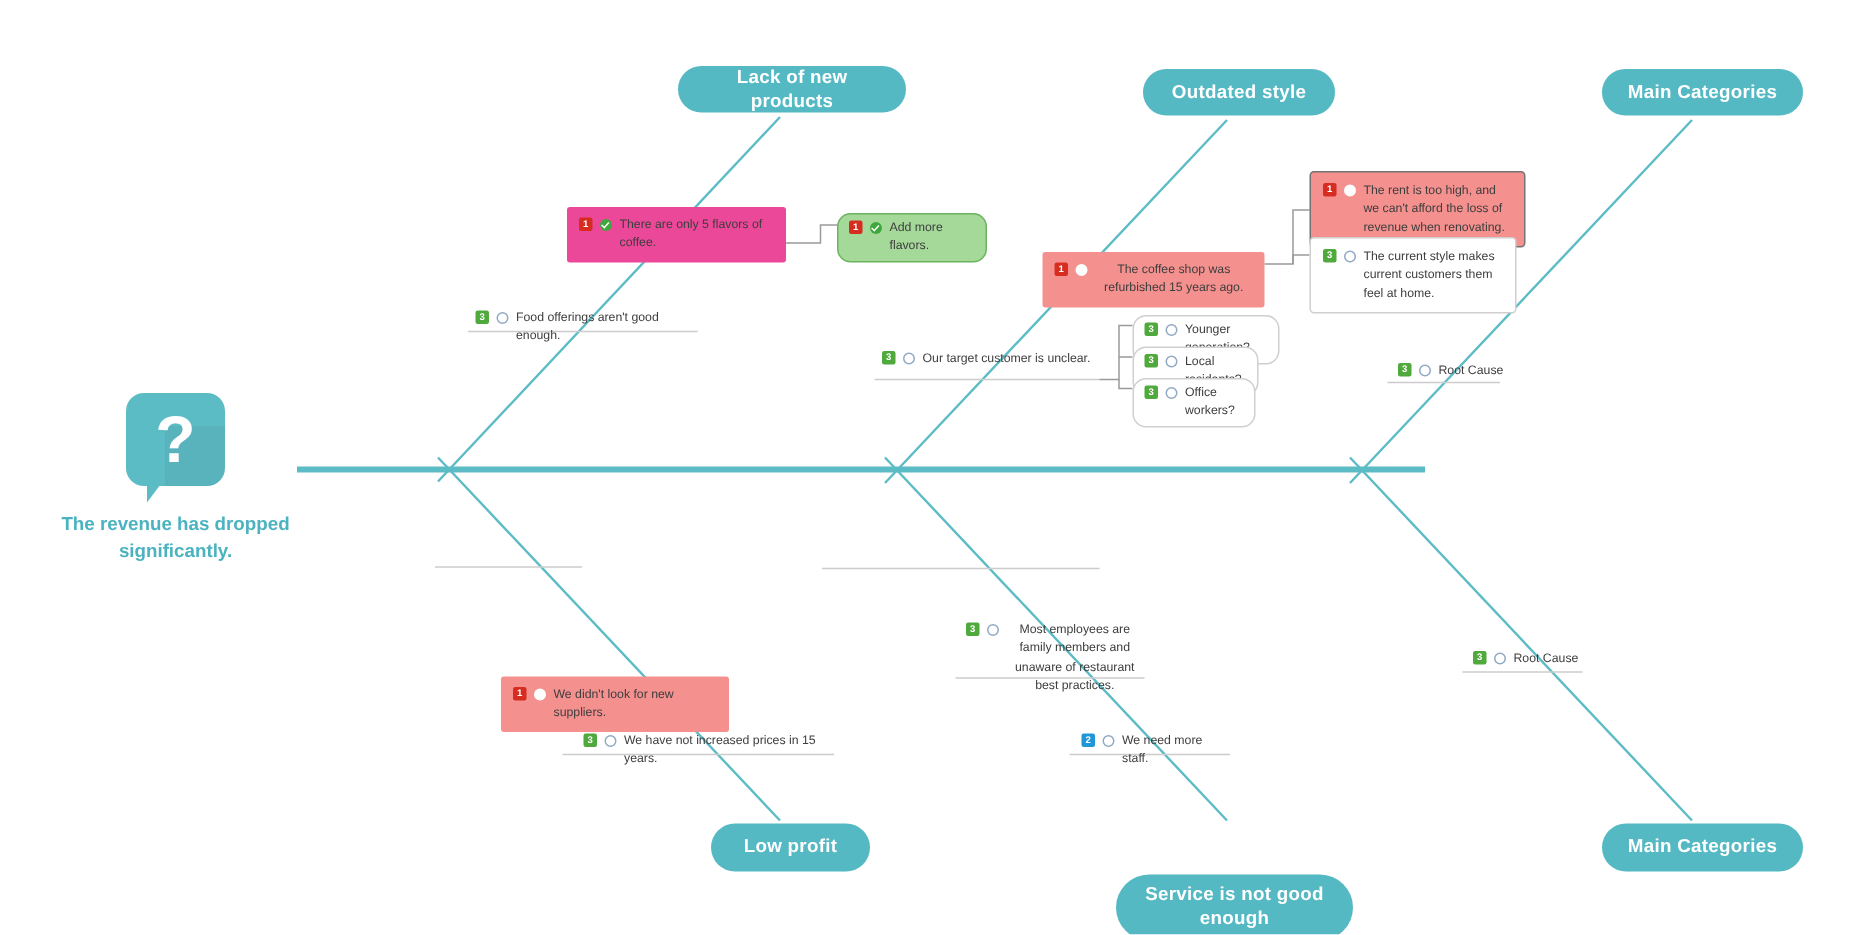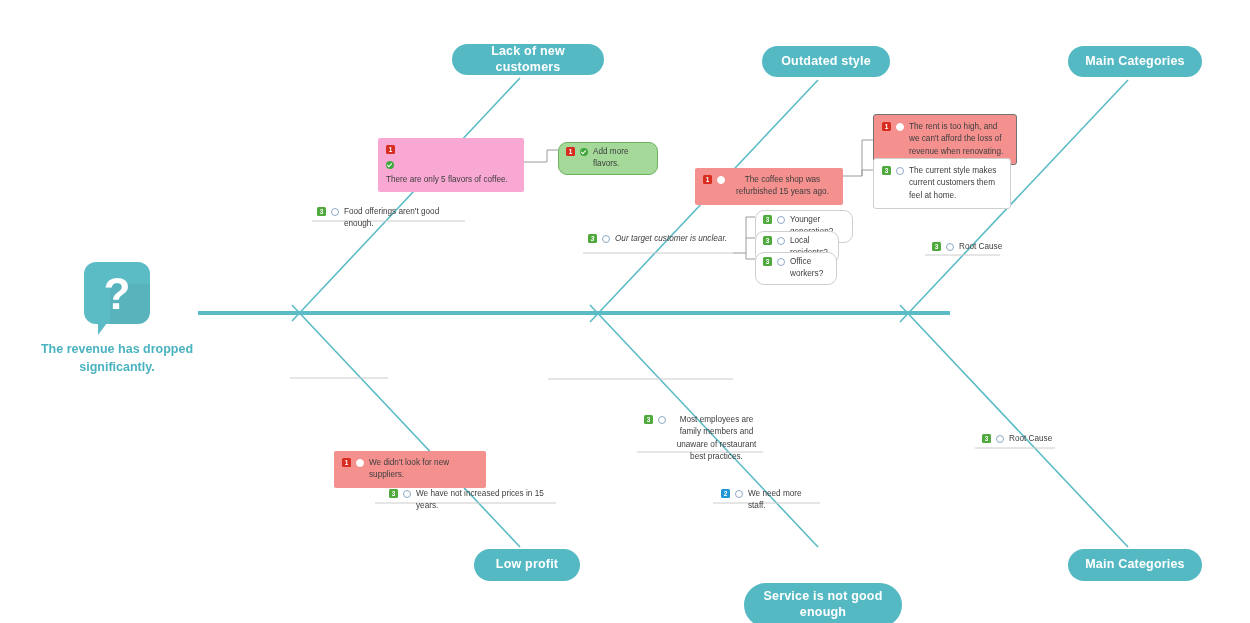--- a/index.html
+++ b/index.html
@@ -103,24 +103,23 @@
     gap: 5px;
     font-size: 8.2px;
     color: #3d3d3d;
     line-height: 1.5;
     padding: 3px 5px;
   }
   .node .txt { flex: 1; }
 
   .node.plain { background: transparent; }
   .node.green-box {
-    background: #f9a8d4;
+    background: #ec4899;
     border-radius: 2px;
     padding: 6px 8px;
-    flex-direction: column;
   }
   .node.red-box {
     background: #f4918f;
     border-radius: 2px;
     padding: 6px 8px;
     margin-top: 36px;
   }
   .node.red-box-outline {
     background: #f4918f;
     border: 1px solid #737373;
@@ -230,21 +229,21 @@
   <div class="topic-wrap">
     <div class="topic-icon">
       <div class="shadow"></div>
       <div class="qmark">?</div>
       <div class="tail"></div>
     </div>
     <div class="topic-label">The revenue has dropped significantly.</div>
   </div>
 
   <div class="cat-pill" style="left:452px; top:44px; width:152px; height:31px;">
-    <span>Lack of new customers</span>
+    <span>Lack of new products</span>
   </div>
 
   <div class="cat-pill" style="left:762px; top:46px; width:128px; height:31px;">
     <span>Outdated style</span>
   </div>
 
   <div class="cat-pill" style="left:1068px; top:46px; width:134px; height:31px;">
     <span>Main Categories</span>
   </div>
 
@@ -289,21 +288,21 @@
     <span class="circ white-ring"></span>
     <span class="txt">The rent is too high, and we can't afford the loss of revenue when renovating.</span>
   </div>
 
   <div class="node white-box" style="left:873px; top:158px; width:138px;">
     <span class="badge green">3</span>
     <span class="circ"></span>
     <span class="txt">The current style makes current customers them feel at home.</span>
   </div>
 
-  <div class="node plain" style="left:583px; top:230px; width:152px;font-style:italic;">
+  <div class="node plain" style="left:583px; top:230px; width:152px;">
     <span class="badge green">3</span>
     <span class="circ"></span>
     <span class="txt">Our target customer is unclear.</span>
   </div>
 
   <div class="node white-pill" style="left:755px; top:210px; width:98px;">
     <span class="badge green">3</span>
     <span class="circ"></span>
     <span class="txt">Younger generation?</span>
   </div>

